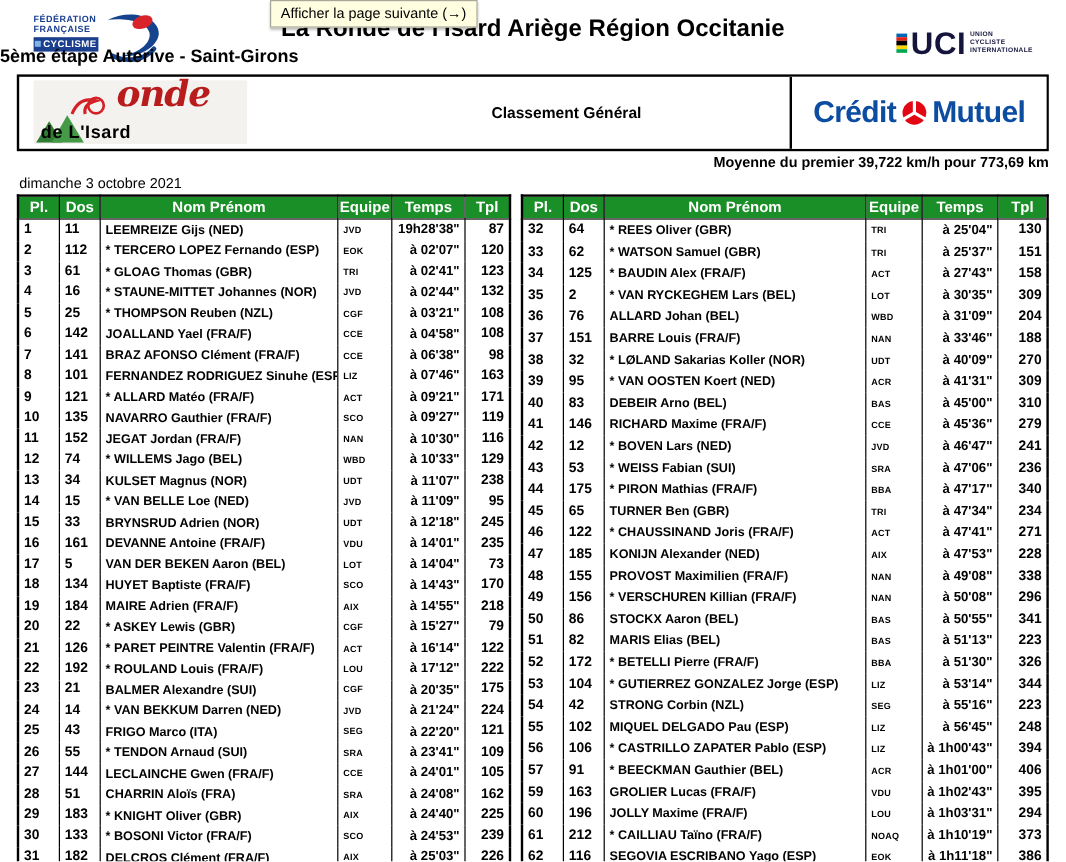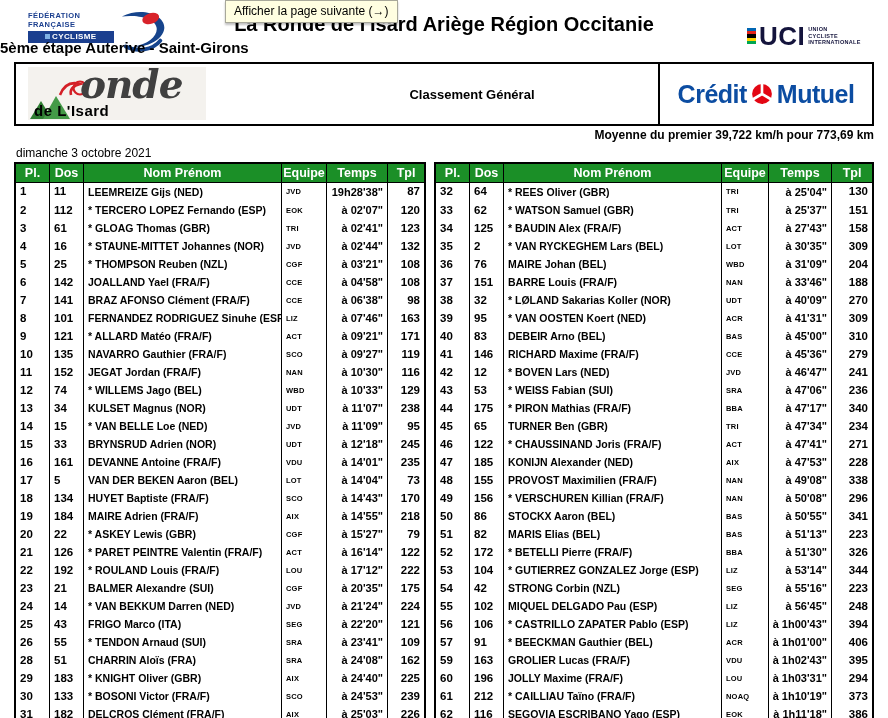--- a/index.html
+++ b/index.html
@@ -7,21 +7,21 @@
   .page{position:absolute;inset:0;overflow:hidden;background:#fff;}
 
   
   .tooltip{position:absolute;left:225px;top:0;background:var(--tooltip-bg,#fffee1);
     border:1px solid #a8a89a;padding:3px 8px 4px 8px;font-size:12px;z-index:20;
     box-shadow:0 2px 2px rgba(0,0,0,.25);white-space:nowrap;}
 
   
   .ffc-logo{position:absolute;left:28px;top:11px;display:flex;align-items:flex-start;}
   .ffc-text{font-size:7.5px;font-weight:bold;color:var(--ffc-blue,#1b3f8f);line-height:1.2;letter-spacing:.4px;}
-  .ffc-band{background:var(--ffc-blue,#1b3f8f);color:#fff;padding:1px 17px;font-size:8px;
+  .ffc-band{background:var(--ffc-blue,#1b3f8f);color:#fff;padding:1px 1px;font-size:8px;
     display:flex;align-items:center;gap:2px;margin-top:2px;letter-spacing:.4px;}
   .ffc-sq{width:5px;height:5px;background:#7fb2e5;display:inline-block;}
   .ffc-swoosh{width:54px;height:44px;margin-left:2px;margin-top:-2px;}
 
   
   .title{position:absolute;top:13px;left:0;width:100%;text-align:center;font-size:20px;font-weight:bold;}
   .subtitle{position:absolute;top:39px;left:0;width:100%;text-align:left;font-size:15px;font-weight:bold;}
 
   
   .uci-logo{position:absolute;left:747px;top:25px;display:flex;align-items:center;gap:3px;}
@@ -30,22 +30,22 @@
   .uci-stripes .s1{background:#0066b3}.uci-stripes .s2{background:#e2231a}
   .uci-stripes .s3{background:#000}.uci-stripes .s4{background:#ffd500}
   .uci-stripes .s5{background:#00a651}
   .uci-acronym{font-size:26px;font-weight:bold;color:var(--uci-navy,#14143c);line-height:.85;letter-spacing:.5px;}
   .uci-full{font-size:5.5px;font-weight:bold;color:var(--uci-navy,#14143c);line-height:1.25;letter-spacing:.3px;}
 
   
   .header-box{position:absolute;left:14px;top:62px;width:860px;height:64px;border:2px solid #000;box-sizing:border-box;background:#fff;}
   .ronde-logo{position:absolute;left:12px;top:3px;width:178px;height:53px;background:#f4f2ee;}
   .ronde-art{position:absolute;left:2px;bottom:1px;width:66px;height:44px;}
-  .ronde-script{position:absolute;left:52px;top:-6px;font-family:"DejaVu Serif",serif;
-    font-style:italic;font-weight:bold;font-size:39px;color:#404040;letter-spacing:-1px;}
+  .ronde-script{position:absolute;left:69px;top:-6px;font-family:"DejaVu Serif",serif;
+    font-style:italic;font-weight:bold;font-size:30px;color:#b91c1c;letter-spacing:-1px;}
   .ronde-sub{position:absolute;left:6px;bottom:1px;font-weight:bold;font-size:15px;letter-spacing:.5px;}
   .classement{position:absolute;top:50%;left:0;width:100%;transform:translateY(-50%);
     text-align:center;font-weight:bold;font-size:13px;padding-left:28px;}
   .cm-box{position:absolute;top:0;bottom:0;right:0;width:212px;border-left:2px solid #000;
     display:flex;align-items:center;justify-content:center;gap:4px;background:#fff;}
   .cm-word{font-weight:bold;font-size:25px;color:var(--credit-mutuel-blue,#0c4da2);letter-spacing:-.5px;}
   .cm-emblem{width:22px;height:22px;}
 
   
   .info-date{position:absolute;top:128px;left:16px;font-weight:normal;font-size:12px;margin-top:18px;}
@@ -355,20 +355,28 @@
         </tr>
         <tr>
           <td class="c-pl">26</td>
           <td class="c-dos">55</td>
           <td class="c-name">* TENDON Arnaud (SUI)</td>
           <td class="c-team">SRA</td>
           <td class="c-time">à 23'41"</td>
           <td class="c-tpl">109</td>
         </tr>
         <tr>
+          <td class="c-pl">27</td>
+          <td class="c-dos">144</td>
+          <td class="c-name">LECLAINCHE Gwen (FRA/F)</td>
+          <td class="c-team">CCE</td>
+          <td class="c-time">à 24'01"</td>
+          <td class="c-tpl">105</td>
+        </tr>
+        <tr>
           <td class="c-pl">28</td>
           <td class="c-dos">51</td>
           <td class="c-name">CHARRIN Aloïs (FRA)</td>
           <td class="c-team">SRA</td>
           <td class="c-time">à 24'08"</td>
           <td class="c-tpl">162</td>
         </tr>
         <tr>
           <td class="c-pl">29</td>
           <td class="c-dos">183</td>
@@ -436,21 +444,21 @@
           <td class="c-pl">35</td>
           <td class="c-dos">2</td>
           <td class="c-name">* VAN RYCKEGHEM Lars (BEL)</td>
           <td class="c-team">LOT</td>
           <td class="c-time">à 30'35"</td>
           <td class="c-tpl">309</td>
         </tr>
         <tr>
           <td class="c-pl">36</td>
           <td class="c-dos">76</td>
-          <td class="c-name">MAIRE Johan (BEL)</td>
+          <td class="c-name">ALLARD Johan (BEL)</td>
           <td class="c-team">WBD</td>
           <td class="c-time">à 31'09"</td>
           <td class="c-tpl">204</td>
         </tr>
         <tr>
           <td class="c-pl">37</td>
           <td class="c-dos">151</td>
           <td class="c-name">BARRE Louis (FRA/F)</td>
           <td class="c-team">NAN</td>
           <td class="c-time">à 33'46"</td>

